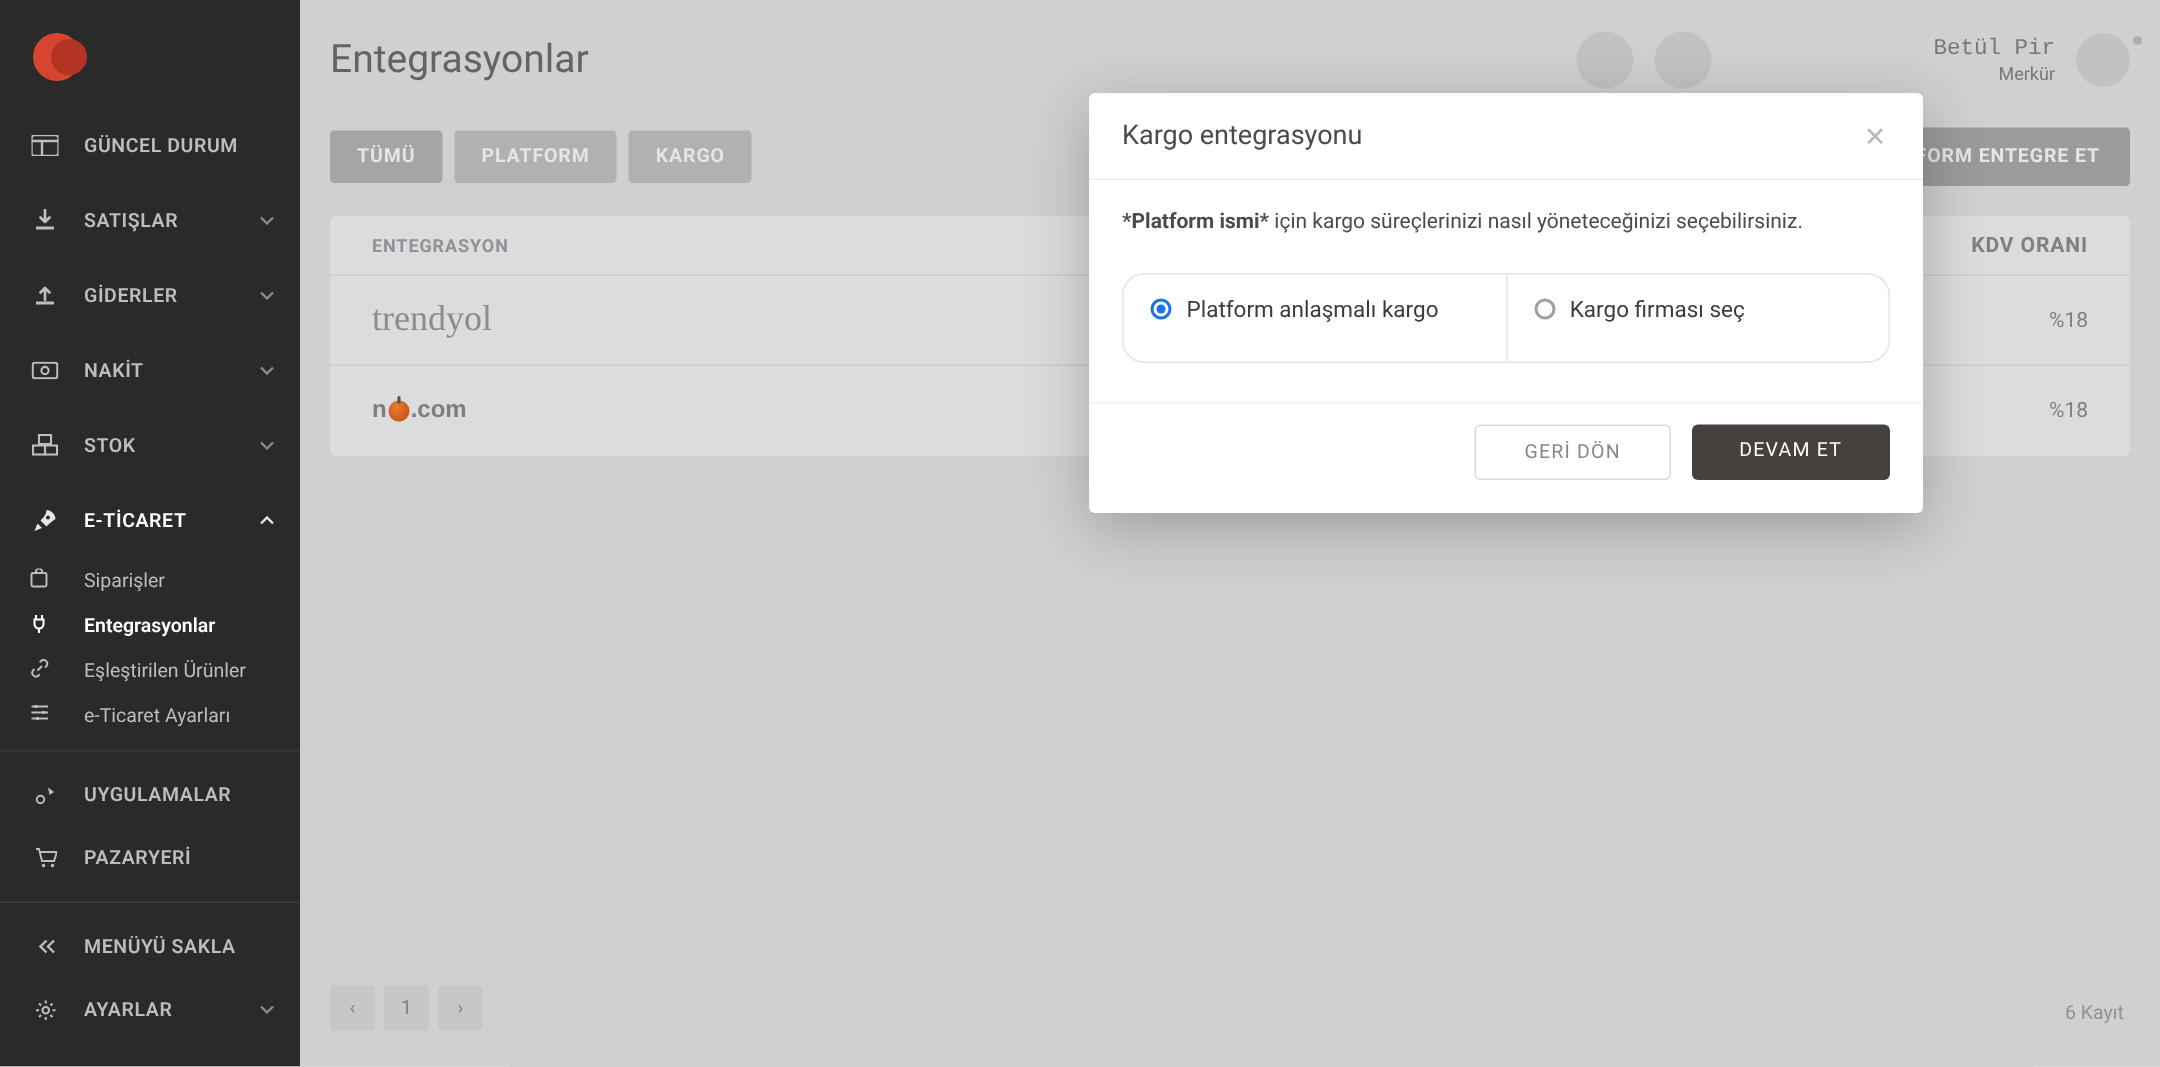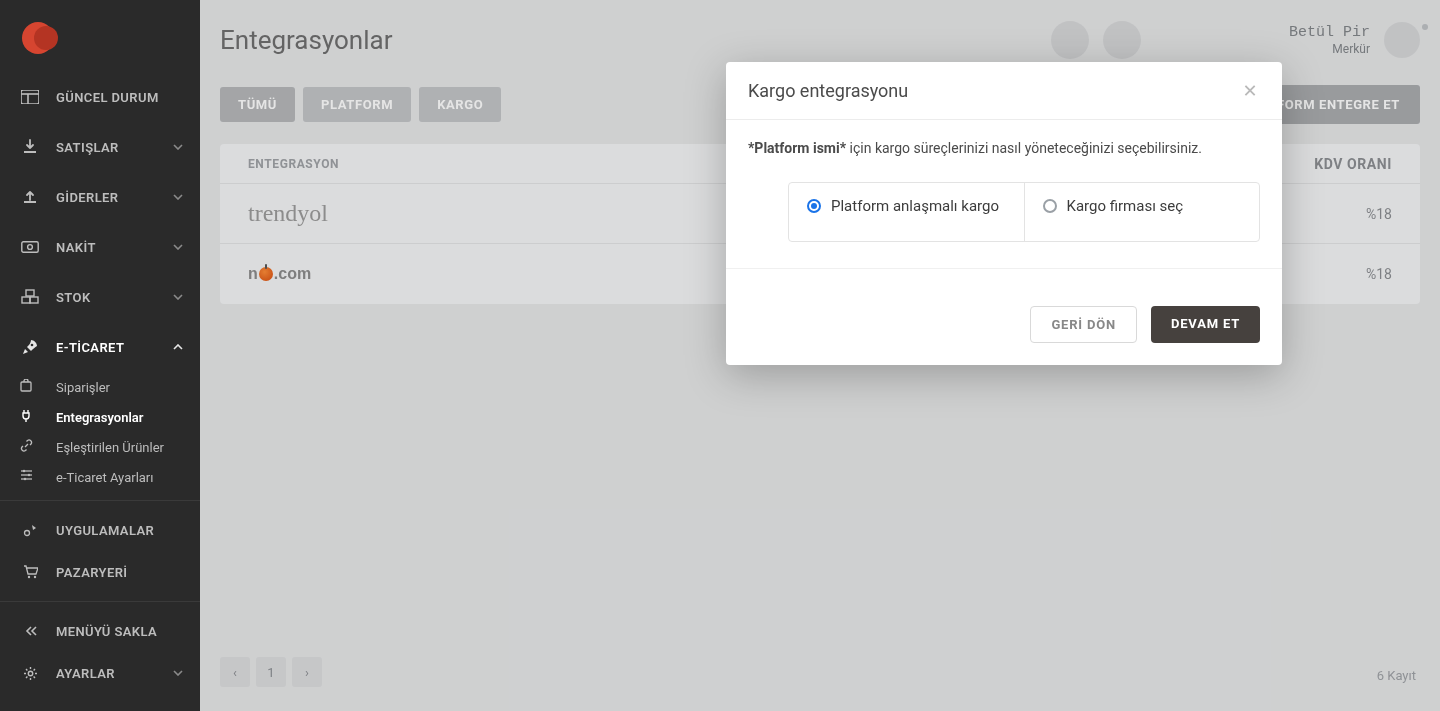--- a/index.html
+++ b/index.html
@@ -177,21 +177,21 @@
   .modal-close {
     margin-left:auto;
     width:20px; height:20px;
     display:flex; align-items:center; justify-content:center;
     color:#b9b9b9; cursor:pointer; font-size:18px;
   }
   .modal-body { padding: 20px 22px 26px; }
   .intro { font-size:14px; color:#4b4b4b; margin-bottom:26px; }
   .intro b { font-weight:700; }
   .choice-grid {
-    display:flex; border:1px solid #e3e3e3; border-radius:4px; overflow:hidden;margin-left:40px;
+    display:flex; border:1px solid #e3e3e3; border-radius:15px; overflow:hidden;
   }
   .choice {
     flex:1; padding:14px 18px 18px;
     cursor:pointer;
   }
   .choice + .choice { border-left:1px solid #e3e3e3; }
   .choice .radio-row { display:flex; align-items:center; gap:10px; margin-bottom:8px;}
   .choice .radio {
     width:14px; height:14px; border-radius:50%; border:2px solid #9aa0a6;
     position:relative; flex:0 0 14px;
@@ -201,24 +201,23 @@
     content:''; position:absolute; inset:2px; border-radius:50%; background:#1a73e8;
   }
   .choice .radio-label { font-size:15px; color:#3c3c3c; }
   .choice .desc { font-size:12.5px; color:#8f8f8f; font-style:italic; line-height:1.55; padding-left:2px;}
   .modal-foot {
     padding: 14px 22px 22px;
     display:flex; justify-content:flex-end; gap:14px;
     border-top:1px solid #f0f0f0;
   }
   .btn {
-    padding: 10px 20px; border-radius:4px;
-    font-size:13px; font-weight:700; letter-spacing:.8px;
+    padding: 10px 32px; border-radius:4px;
+    font-size:13px; font-weight:400; letter-spacing:.8px;
     cursor:pointer;
-    margin-top:23px;
   }
   .btn-outline { background:#fff; border:1px solid #d9d9d9; color:#888; }
   .btn-primary { background:#46413e; color:#fff; }
 
   svg { display:block; }
 </style>
 </head>
 <body>
 
 <div class="sidebar">

